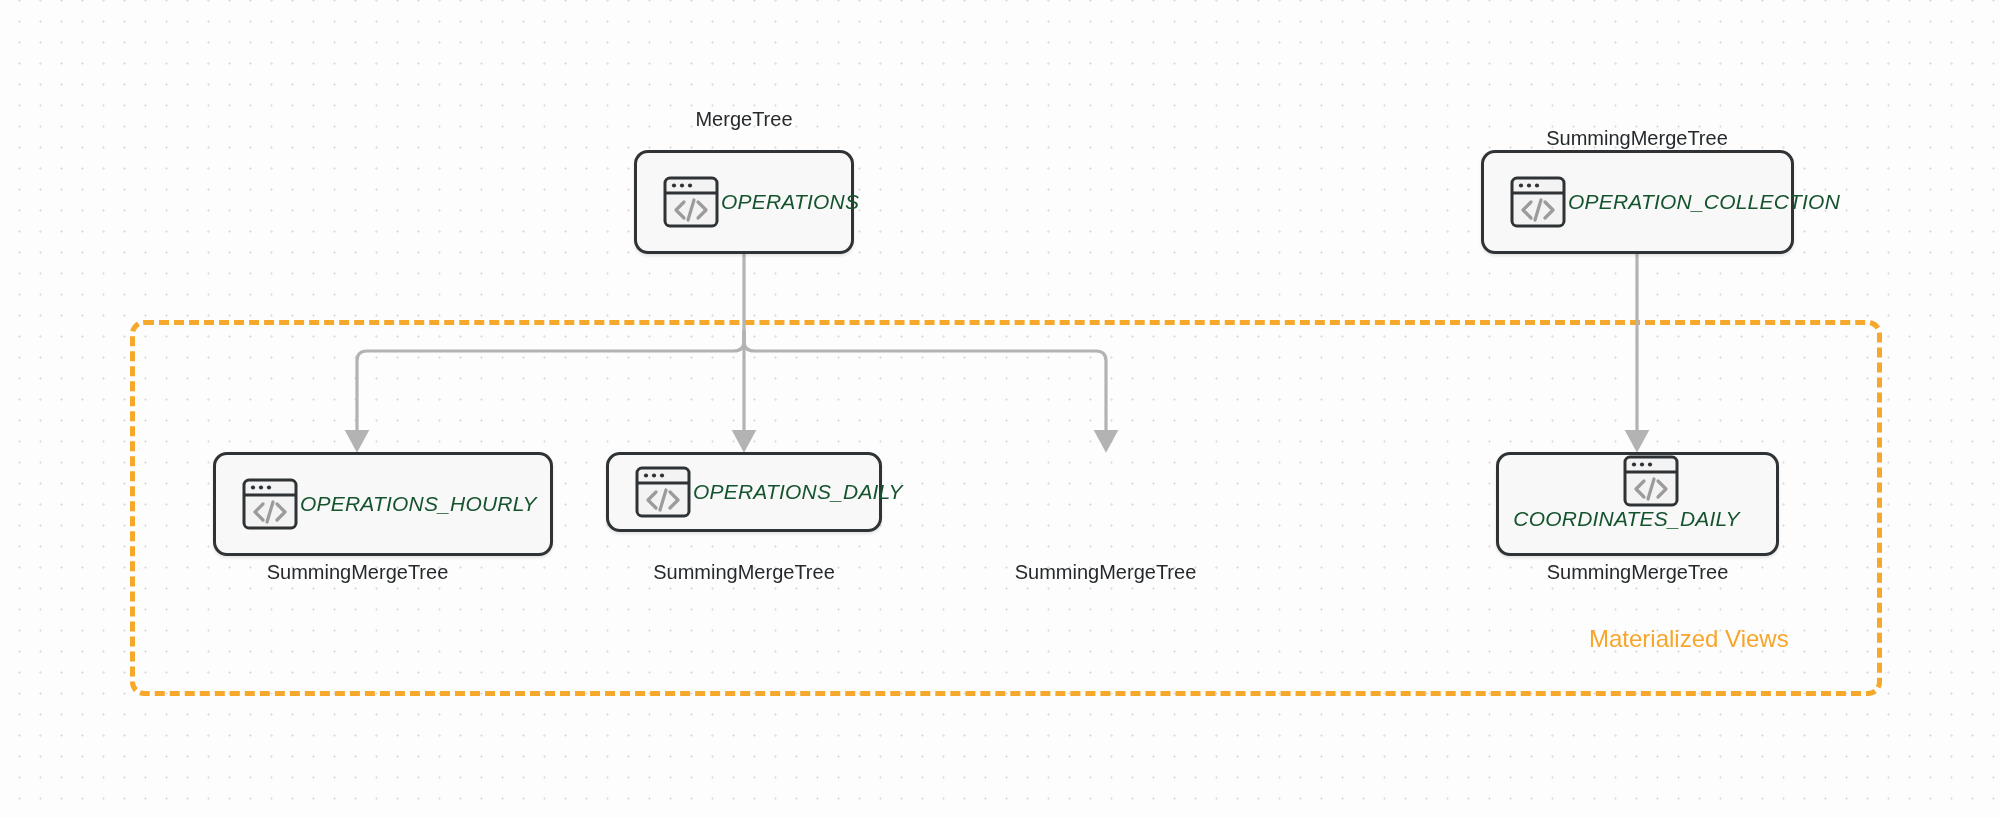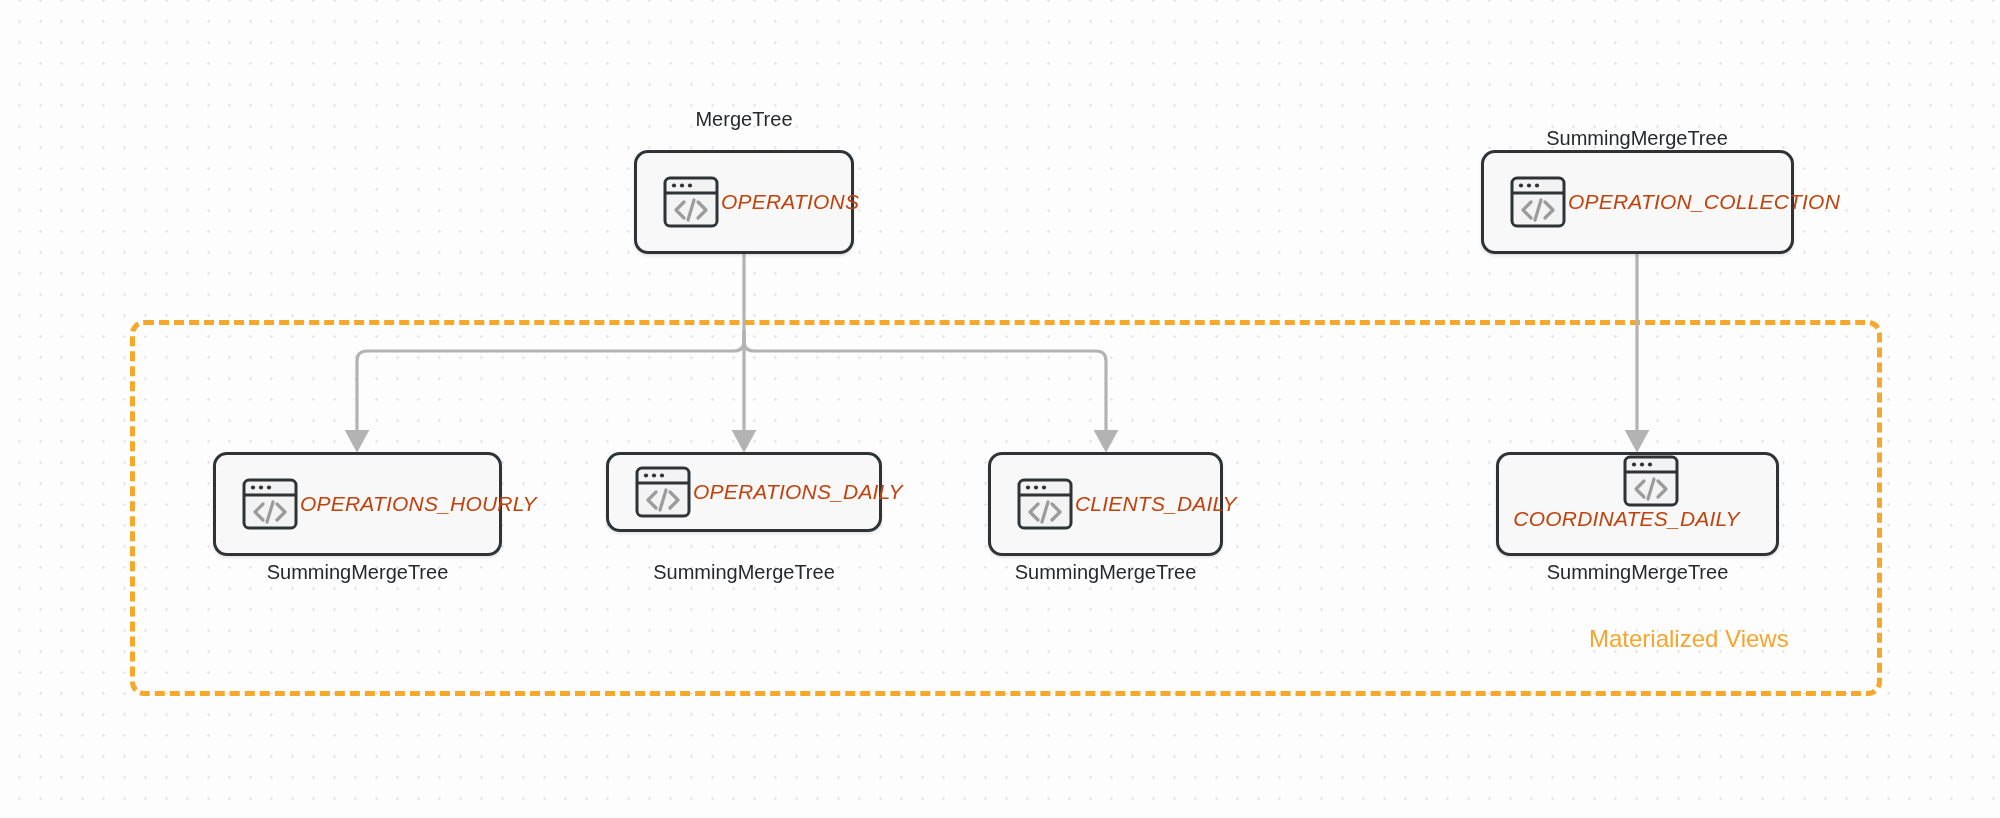--- a/index.html
+++ b/index.html
@@ -63,21 +63,21 @@
     height: 52px;
     display: block;
   }
   .node-title {
     flex: 1 1 auto;
     text-align: center;
     padding-left: 2px;
     padding-right: 24px;
     font-style: italic;
     font-size: 21px;
-    color: #c2410c;
+    color: #14532d;
     letter-spacing: 0.2px;
     white-space: nowrap;
     font-family: "Liberation Sans", sans-serif;
   }
 
   
   .engine-label {
     position: absolute;
     font-size: 20px;
     color: #26292b;
@@ -135,21 +135,21 @@
       <rect x="2" y="2" width="52" height="48" rx="5" fill="#f3f3f3" stroke="#2f3336" stroke-width="3"></rect>
       <path d="M2,17 H54" stroke="#2f3336" stroke-width="3"></path>
       <circle cx="11" cy="9.5" r="2.1" fill="#2f3336"></circle>
       <circle cx="19" cy="9.5" r="2.1" fill="#2f3336"></circle>
       <circle cx="27" cy="9.5" r="2.1" fill="#2f3336"></circle>
       <path d="M21,26 L13,34 L21,42 M35,26 L43,34 L35,42 M31,24 L25,44" fill="none" stroke="#9b9b9b" stroke-width="3.2" stroke-linecap="round" stroke-linejoin="round"></path>
     </svg>
     <div class="node-title">OPERATION_COLLECTION</div>
   </div>
 
-  <div class="node" style="left:213px; top:452px; width:289px; height:104px;">
+  <div class="node" style="left:213px; top:452px; width:340px; height:104px;">
     <svg class="node-icon" viewBox="0 0 56 52" xmlns="http://www.w3.org/2000/svg">
       <rect x="2" y="2" width="52" height="48" rx="5" fill="#f3f3f3" stroke="#2f3336" stroke-width="3"></rect>
       <path d="M2,17 H54" stroke="#2f3336" stroke-width="3"></path>
       <circle cx="11" cy="9.5" r="2.1" fill="#2f3336"></circle>
       <circle cx="19" cy="9.5" r="2.1" fill="#2f3336"></circle>
       <circle cx="27" cy="9.5" r="2.1" fill="#2f3336"></circle>
       <path d="M21,26 L13,34 L21,42 M35,26 L43,34 L35,42 M31,24 L25,44" fill="none" stroke="#9b9b9b" stroke-width="3.2" stroke-linecap="round" stroke-linejoin="round"></path>
     </svg>
     <div class="node-title">OPERATIONS_HOURLY</div>
   </div>
@@ -163,31 +163,20 @@
       <circle cx="11" cy="9.5" r="2.1" fill="#2f3336"></circle>
       <circle cx="19" cy="9.5" r="2.1" fill="#2f3336"></circle>
       <circle cx="27" cy="9.5" r="2.1" fill="#2f3336"></circle>
       <path d="M21,26 L13,34 L21,42 M35,26 L43,34 L35,42 M31,24 L25,44" fill="none" stroke="#9b9b9b" stroke-width="3.2" stroke-linecap="round" stroke-linejoin="round"></path>
     </svg>
     <div class="node-title">OPERATIONS_DAILY</div>
   </div>
 
   <div class="engine-label" style="left:606px; top:561px; width:276px;">SummingMergeTree</div>
 
-  <div class="node" style="left:988px; top:452px; width:235px; height:104px;">
-    <svg class="node-icon" viewBox="0 0 56 52" xmlns="http://www.w3.org/2000/svg">
-      <rect x="2" y="2" width="52" height="48" rx="5" fill="#f3f3f3" stroke="#2f3336" stroke-width="3"></rect>
-      <path d="M2,17 H54" stroke="#2f3336" stroke-width="3"></path>
-      <circle cx="11" cy="9.5" r="2.1" fill="#2f3336"></circle>
-      <circle cx="19" cy="9.5" r="2.1" fill="#2f3336"></circle>
-      <circle cx="27" cy="9.5" r="2.1" fill="#2f3336"></circle>
-      <path d="M21,26 L13,34 L21,42 M35,26 L43,34 L35,42 M31,24 L25,44" fill="none" stroke="#9b9b9b" stroke-width="3.2" stroke-linecap="round" stroke-linejoin="round"></path>
-    </svg>
-    <div class="node-title">CLIENTS_DAILY</div>
-  </div>
 
   <div class="engine-label" style="left:988px; top:561px; width:235px;">SummingMergeTree</div>
 
   <div class="node" style="left:1496px; top:452px; width:283px; height:104px;flex-direction:column;">
     <svg class="node-icon" viewBox="0 0 56 52" xmlns="http://www.w3.org/2000/svg">
       <rect x="2" y="2" width="52" height="48" rx="5" fill="#f3f3f3" stroke="#2f3336" stroke-width="3"></rect>
       <path d="M2,17 H54" stroke="#2f3336" stroke-width="3"></path>
       <circle cx="11" cy="9.5" r="2.1" fill="#2f3336"></circle>
       <circle cx="19" cy="9.5" r="2.1" fill="#2f3336"></circle>
       <circle cx="27" cy="9.5" r="2.1" fill="#2f3336"></circle>

